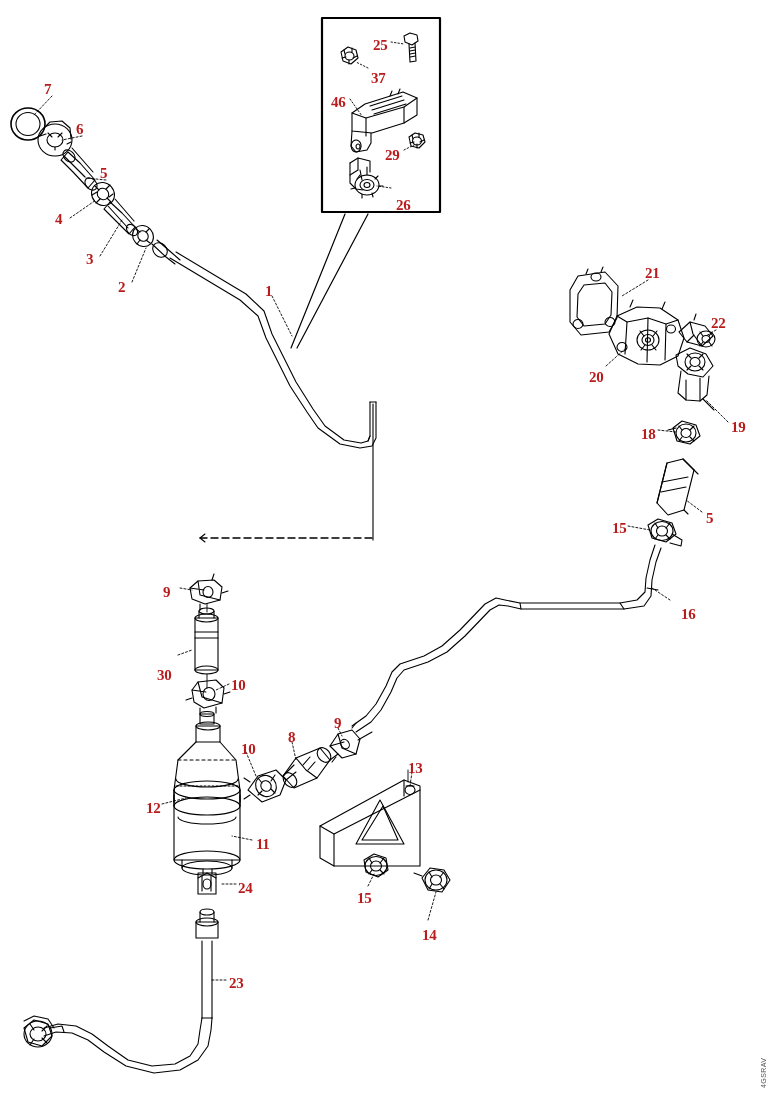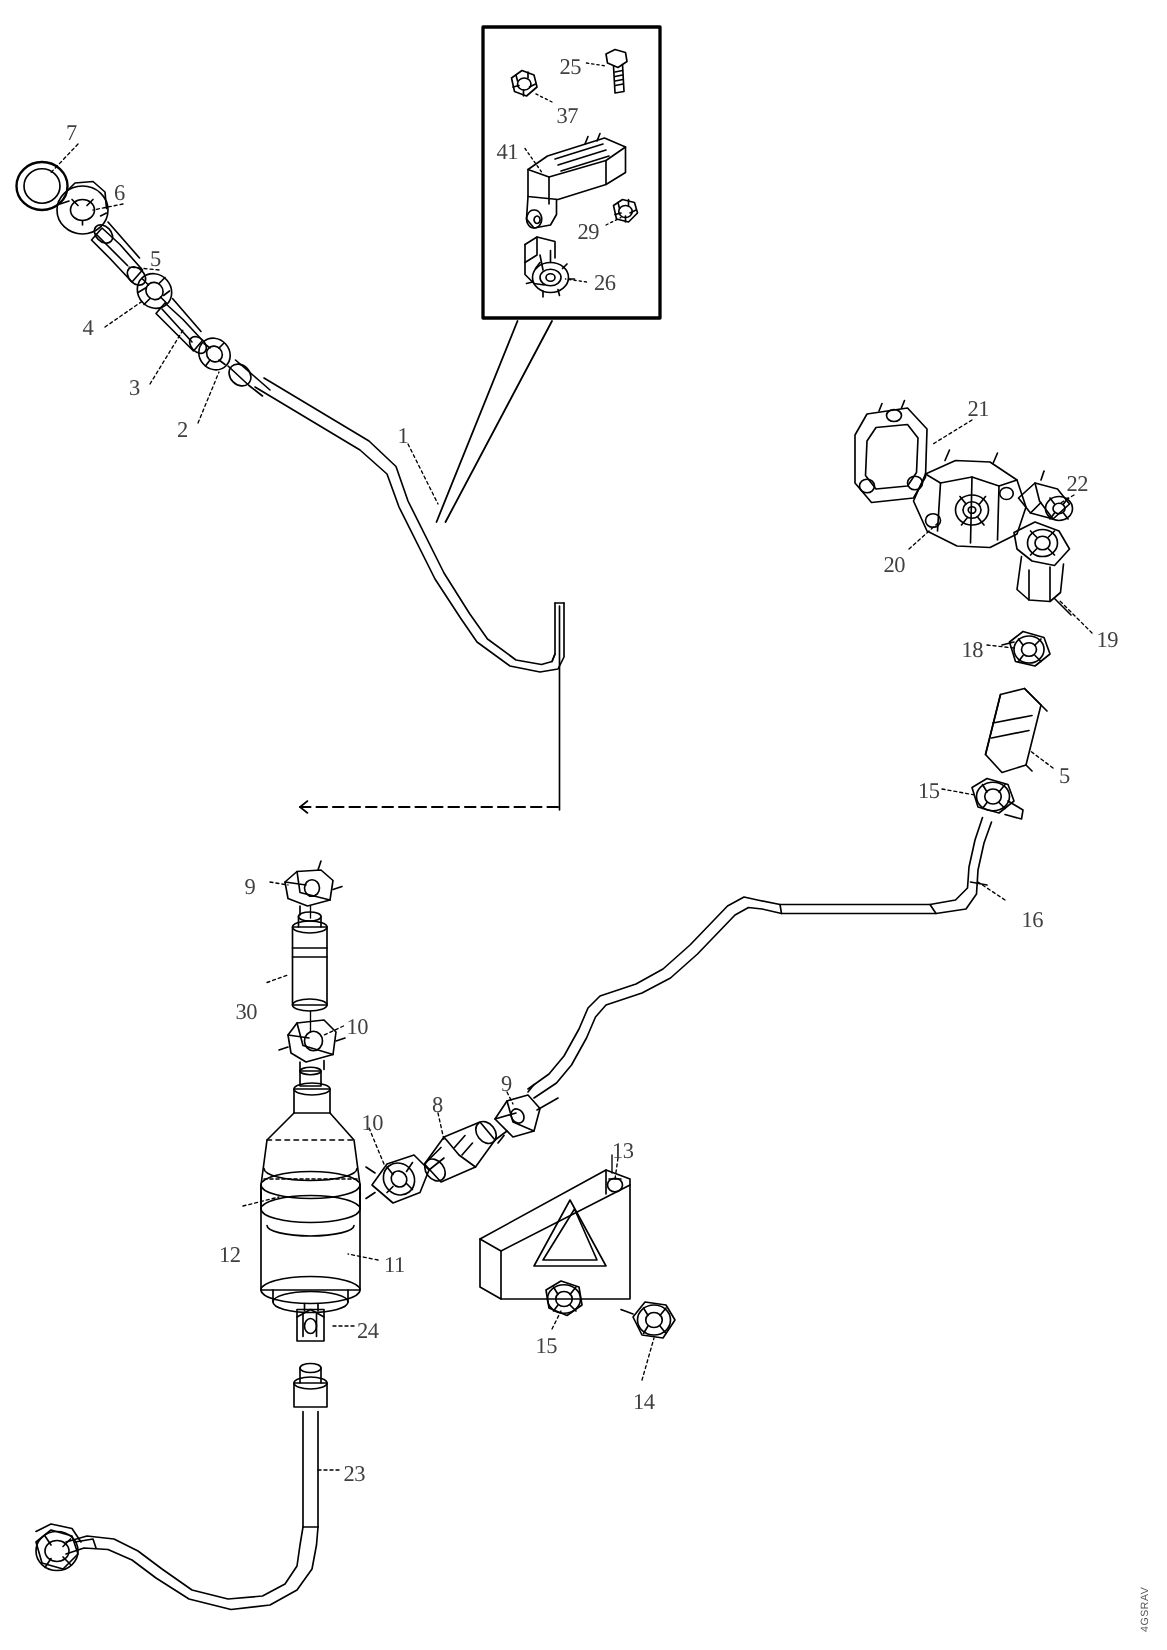--- a/index.html
+++ b/index.html
@@ -21,22 +21,22 @@
     position: absolute;
     left: 0;
     top: 0;
     width: 778px;
     height: 1100px;
   }
   .callout {
     position: absolute;
     font-family: "Liberation Serif", serif;
     font-size: 15px;
-    font-weight: normal;
-    color: #404040;
+    font-weight: bold;
+    color: #b91c1c;
     line-height: 1;
     white-space: nowrap;
     letter-spacing: -0.3px;
     text-align: center;
   }
   .watermark {
     position: absolute;
     font-family: "Liberation Sans", sans-serif;
     font-size: 7px;
     color: #555555;
@@ -426,40 +426,40 @@
   <div class="callout" style="left:44px;  top:82px;">7</div>
   <div class="callout" style="left:76px;  top:122px;">6</div>
   <div class="callout" style="left:100px; top:166px;">5</div>
   <div class="callout" style="left:55px;  top:212px;">4</div>
   <div class="callout" style="left:86px;  top:252px;">3</div>
   <div class="callout" style="left:118px; top:280px;">2</div>
   <div class="callout" style="left:265px; top:284px;">1</div>
 
   <div class="callout" style="left:373px; top:38px;">25</div>
   <div class="callout" style="left:371px; top:71px;">37</div>
-  <div class="callout" style="left:331px; top:95px;">41</div>
+  <div class="callout" style="left:331px; top:95px;">46</div>
   <div class="callout" style="left:385px; top:148px;">29</div>
-  <div class="callout" style="left:396px; top:182px;">26</div>
+  <div class="callout" style="left:396px; top:198px;">26</div>
 
   <div class="callout" style="left:633px; top:266px;margin-left:12px;">21</div>
   <div class="callout" style="left:711px; top:316px;">22</div>
   <div class="callout" style="left:589px; top:370px;">20</div>
   <div class="callout" style="left:731px; top:420px;">19</div>
   <div class="callout" style="left:641px; top:427px;">18</div>
   <div class="callout" style="left:706px; top:511px;">5</div>
   <div class="callout" style="left:612px; top:521px;">15</div>
   <div class="callout" style="left:653px; top:607px;margin-left:28px;">16</div>
 
   <div class="callout" style="left:163px; top:585px;">9</div>
   <div class="callout" style="left:157px; top:668px;">30</div>
   <div class="callout" style="left:231px; top:678px;">10</div>
   <div class="callout" style="left:241px; top:742px;">10</div>
   <div class="callout" style="left:288px; top:730px;">8</div>
   <div class="callout" style="left:334px; top:716px;">9</div>
-  <div class="callout" style="left:146px; top:801px;margin-top:29px;">12</div>
+  <div class="callout" style="left:146px; top:801px;">12</div>
   <div class="callout" style="left:256px; top:837px;">11</div>
   <div class="callout" style="left:238px; top:881px;">24</div>
 
   <div class="callout" style="left:408px; top:761px;">13</div>
   <div class="callout" style="left:357px; top:891px;">15</div>
   <div class="callout" style="left:422px; top:928px;">14</div>
   <div class="callout" style="left:229px; top:976px;">23</div>
 
   <div class="watermark" style="left:760px; top:1088px;">4GSRAV</div>
 

